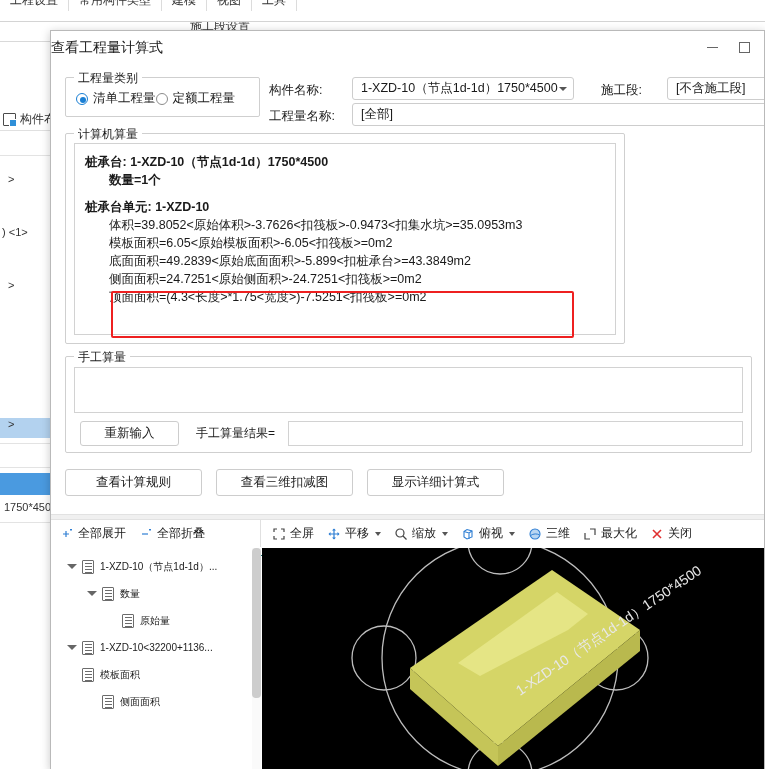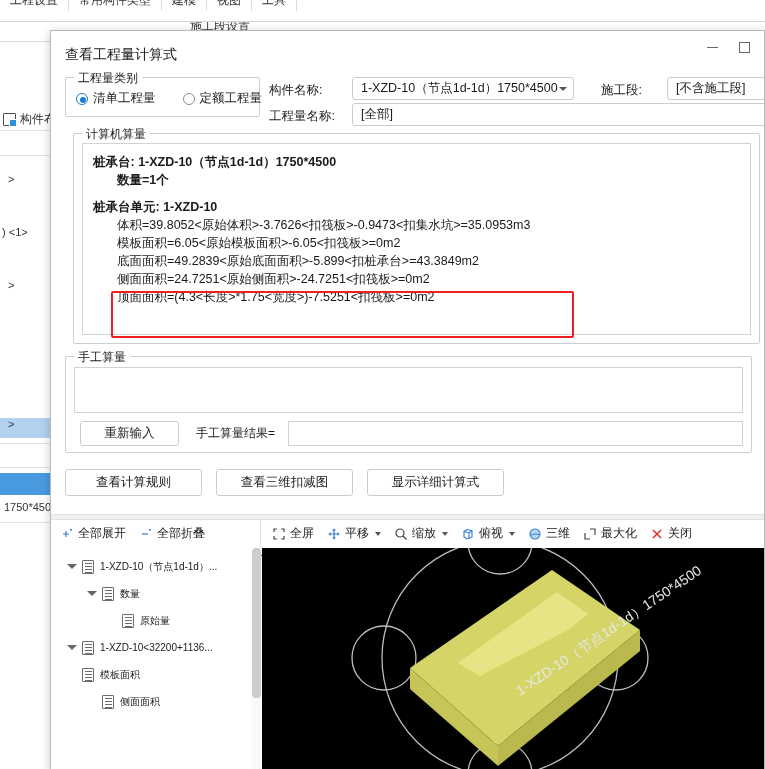--- a/index.html
+++ b/index.html
@@ -54,39 +54,39 @@
 
   
   .dialog {
     position:absolute; left:50px; top:30px; width:715px; height:740px;
     background:#ffffff; border:1px solid #b9b9b9;
     box-shadow: 0 2px 9px rgba(0,0,0,0.22);
     overflow:hidden;
   }
   .dlg-title {
     position:relative; height:33px; background:#fff;
-    display:flex; align-items:flex-end;
-    font-size:14px; color:#1a1a1a; padding-left:14px;
+    display:flex; align-items:center;
+    font-size:14px; color:#1a1a1a; 
   }
   .dlg-ctrls { position:absolute; right:6px; top:0; height:33px; display:flex; align-items:center; gap:4px;}
   .dlg-btn { width:28px; height:24px; display:flex; align-items:center; justify-content:center; cursor:default;}
   .ic-min { width:11px; height:1px; background:#666; }
   .ic-max { width:11px; height:11px; border:1px solid #666; }
 
   
   .dlg-head { position:relative; height:62px; }
   .fieldset {
     position:absolute; border:1px solid #cfcfcf; border-radius:2px;
   }
   .legend {
     position:absolute; top:-8px; left:8px; background:#fff;
     padding:0 4px; font-size:12px; color:#1a1a1a; white-space:nowrap;
   }
   .grp-cat { left:14px; top:13px; width:195px; height:40px; }
-  .radio-row { position:absolute; left:10px; top:12px; display:flex; gap:27px; align-items:center;}
+  .radio-row { position:absolute; left:10px; top:12px; display:flex; gap:0; align-items:center;}
   .radio { display:flex; align-items:center; gap:5px; font-size:12.5px; color:#1a1a1a; white-space:nowrap;}
   .rdot { width:12px; height:12px; border-radius:50%; border:1px solid #8c8c8c; background:#fff; position:relative; flex:none;}
   .rdot.on { border-color:#1a7fd4; }
   .rdot.on::after{ content:""; position:absolute; left:3px; top:3px; width:6px; height:6px; border-radius:50%; background:#1a7fd4;}
 
   .lbl { position:absolute; font-size:12.5px; color:#1a1a1a; white-space:nowrap;}
   .lbl-comp { left:218px; top:18px; }
   .lbl-qty  { left:218px; top:44px; }
   .lbl-seg  { left:550px; top:18px; }
 
@@ -98,21 +98,21 @@
   .combo .caret {
     position:absolute; right:6px; top:9px;
     width:0;height:0;border-left:4px solid transparent;border-right:4px solid transparent;
     border-top:4px solid #555;
   }
   .cb-comp { left:301px; top:13px; width:222px; }
   .cb-seg  { left:616px; top:13px; width:145px; }
   .cb-qty  { left:301px; top:39px; width:460px; border-color:#cdcdcd;}
 
   
-  .grp-calc { left:14px; top:102px; width:687px; height:211px;margin-left:8px; }
+  .grp-calc { left:14px; top:102px; width:560px; height:211px; }
   .calc-box {
     position:absolute; left:8px; top:9px; right:8px; bottom:8px;
     border:1px solid #d2d2d2; background:#fff; overflow:hidden;
   }
   .calc-inner { position:absolute; left:0; top:0; right:0; bottom:0; padding:9px 0 0 10px; }
   .cl { font-size:12.5px; color:#1a1a1a; line-height:18px; white-space:nowrap; }
   .cl.b { font-weight:bold; }
   .ind1 { padding-left:24px; }
   .spacer { height:9px; }
 

